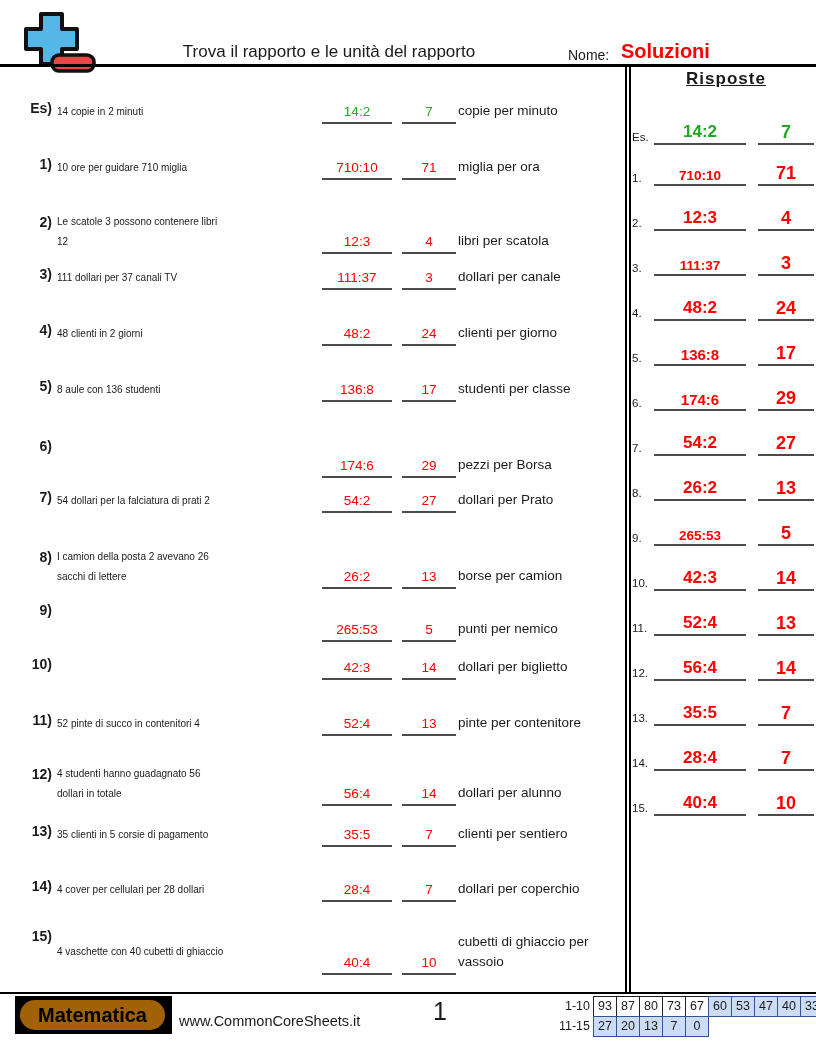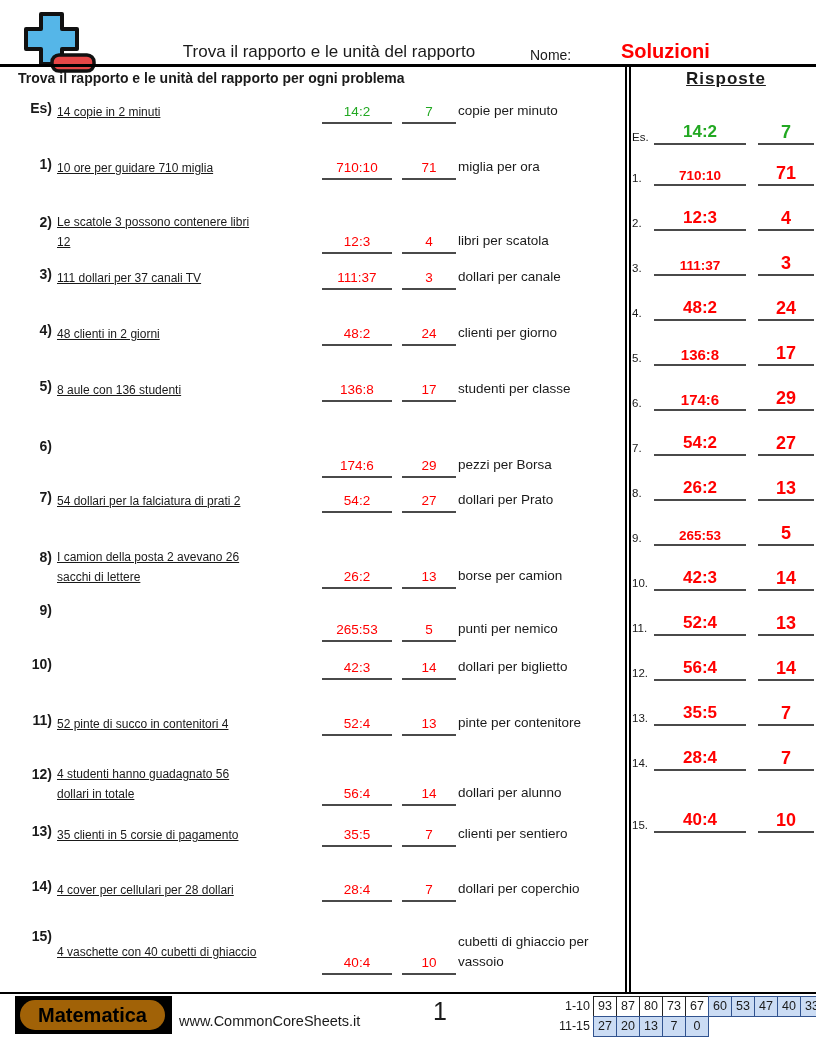--- a/index.html
+++ b/index.html
@@ -5,32 +5,32 @@
   html,body{margin:0;padding:0;background:#888;}
   #page{
     position:relative; width:816px; height:1056px; background:#fff;
     font-family:"Liberation Sans", sans-serif; color:#1a1a1a;
     margin:0 auto; overflow:hidden;
     --red:#ff0000; --green:#22a822; --cellblue:#cbdcf4; --line:#4a4a4a;
   }
   
   .logo{position:absolute; left:14px; top:11px;}
   .title{position:absolute; left:149px; top:42px; width:360px; text-align:center; font-size:17px;}
-  .nome{position:absolute; left:530px; top:47px; font-size:14px;}
+  .nome{position:absolute; left:568px; top:47px; font-size:14px;}
   .soluzioni{position:absolute; left:621px; top:40px; font-size:20px; font-weight:bold; color:var(--red);}
   .hrule{position:absolute; left:0; top:64px; width:816px; height:3px; background:#000;}
   .instruction{position:absolute; left:18px; top:70px; font-size:14px; font-weight:bold;}
   .risposte{position:absolute; left:634px; top:69px; width:184px; text-align:center;
             font-size:17px; font-weight:bold; text-decoration:underline; letter-spacing:1px;}
   .vrule{position:absolute; left:625px; top:64px; height:929px; width:6px; box-sizing:border-box;
          border-left:2px solid #000; border-right:2px solid #000;}
   
   .problem-row{position:absolute; left:18px; width:604px;}
   .pnum{position:absolute; left:0; top:0; width:34px; text-align:right; font-weight:bold; font-size:14px;}
-  .ptext{position:absolute; left:39px; bottom:2px; font-size:12px; line-height:20px; white-space:pre;text-decoration:underline;}
+  .ptext{position:absolute; left:39px; bottom:2px; font-size:10px; line-height:20px; white-space:pre;}
   .blank{position:absolute; bottom:0; border-bottom:2px solid var(--line); text-align:center;
          font-size:13.5px; line-height:17px; padding-bottom:2px;}
   .blank.ratio{left:304px; width:70px;}
   .blank.rate{left:384px; width:54px;}
   .punit{position:absolute; left:440px; bottom:3px; width:166px; font-size:13.5px; line-height:20px; white-space:pre;}
   .red{color:var(--red);}
   .green{color:var(--green);}
   
   .ans-row{position:absolute; left:632px; width:182px; height:23px;}
   .alabel{position:absolute; left:0; bottom:2px; width:26px; font-size:11.5px; text-align:left;}
@@ -59,21 +59,20 @@
 
   <svg class="logo" width="82" height="64" viewBox="0 0 82 64">
     <path d="M27 3 H48 V18 H63 V38 H48 V53 H27 V38 H12 V18 H27 Z" fill="#55b6e8" stroke="#111" stroke-width="4" stroke-linejoin="round"></path>
     <rect x="38" y="44" width="42" height="16" rx="7" fill="#e64747" stroke="#111" stroke-width="3.5"></rect>
   </svg>
 
   <div class="title">Trova il rapporto e le unità del rapporto</div>
   <div class="nome">Nome:</div>
   <div class="soluzioni">Soluzioni</div>
   <div class="hrule"></div>
-  <div class="instruction">Trova il rapporto e le unità del rapporto per ogni problema</div>
   <div class="risposte">Risposte</div>
   <div class="vrule"></div>
 
   <div id="problems">
       <div class="problem-row" style="top: 100px; height: 24px;">
         <span class="pnum">Es)</span>
         <div class="ptext" style="bottom: 2px;">14 copie in 2 minuti</div>
         <div class="blank ratio green">14:2</div>
         <div class="blank rate green">7</div>
         <div class="punit">copie per minuto</div>
@@ -255,21 +254,21 @@
       <div class="ans-row" style="top: 703px;">
         <span class="alabel">13.</span>
         <div class="ablank aratio red" style="font-size: 17px;">35:5</div>
         <div class="ablank arate red">7</div>
       </div>
       <div class="ans-row" style="top: 748px;">
         <span class="alabel">14.</span>
         <div class="ablank aratio red" style="font-size: 17px;">28:4</div>
         <div class="ablank arate red">7</div>
       </div>
-      <div class="ans-row" style="top: 810px;">
+      <div class="ans-row" style="top: 793px;">
         <span class="alabel">15.</span>
         <div class="ablank aratio red" style="font-size: 17px;">40:4</div>
         <div class="ablank arate red">10</div>
       </div>
     </div>
 
   <div class="frule"></div>
   <div class="brandbox">
     <div class="brandpill">
       <span class="brandtext">Matematica</span>

